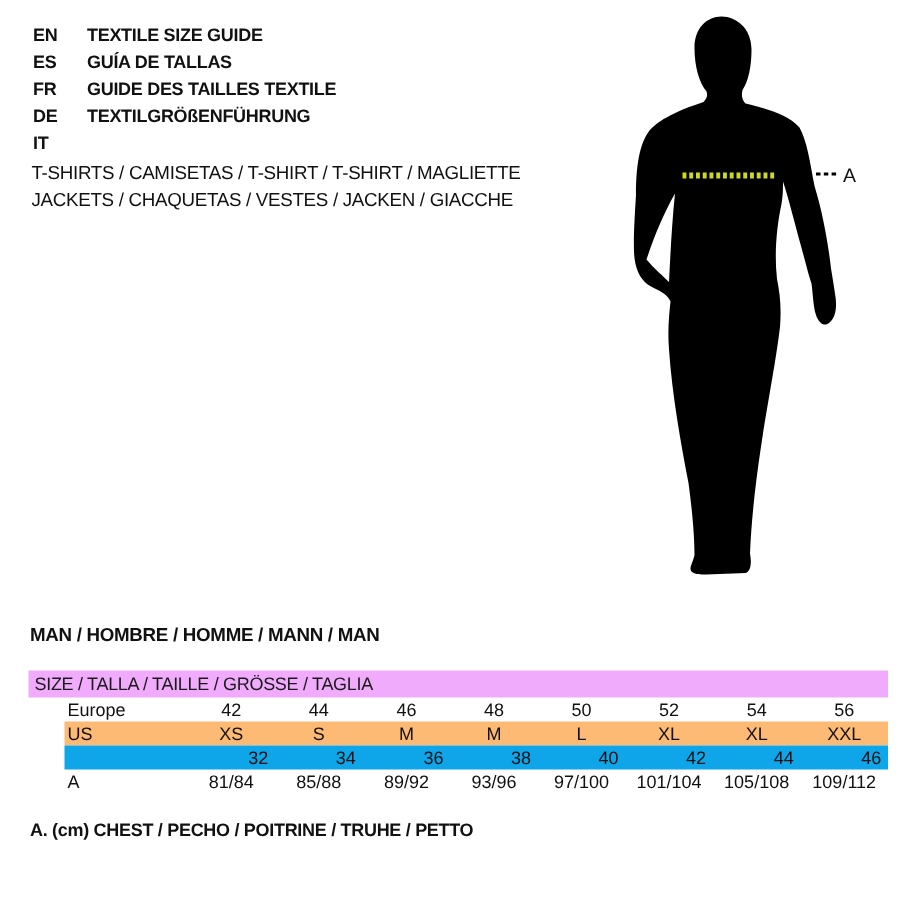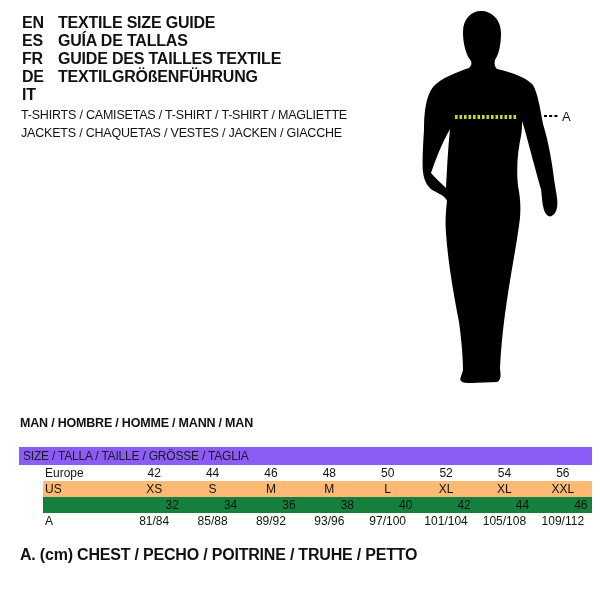--- a/index.html
+++ b/index.html
@@ -2,39 +2,39 @@
 <html><head>
 <meta charset="utf-8">
 <style>
   html,body{margin:0;padding:0;background:#fff;}
   .page{
     position:relative;width:600px;height:600px;background:#ffffff;overflow:hidden;
     font-family:"Liberation Sans", sans-serif;color:#111;
   }
   
   .lang-block{position:absolute;left:22px;top:14px;}
-  .lang-row{display:flex;line-height:18px;font-size:16px;font-weight:bold;letter-spacing:-0.2px;}
+  .lang-row{display:flex;line-height:18px;font-size:12px;font-weight:bold;letter-spacing:-0.2px;}
   .lang-code{width:36px;flex:0 0 36px;}
   .lang-label{white-space:nowrap;}
   
   .category-block{position:absolute;left:21px;top:106px;font-size:12.5px;font-weight:normal;line-height:18px;letter-spacing:-0.2px;white-space:nowrap;}
   
   .figure-wrap{position:absolute;left:370px;top:0;width:230px;height:400px;}
   .figure-wrap svg{display:block;}
   .measure-label{font-family:"Liberation Sans", sans-serif;font-size:13px;fill:#111;}
   
   .section-title{position:absolute;left:20px;top:416px;font-size:12.5px;font-weight:bold;letter-spacing:-0.2px;white-space:nowrap;}
   
   .size-table{position:absolute;left:19px;top:447px;width:573px;font-size:12px;}
   .thead{height:18px;line-height:18px;padding-left:4px;letter-spacing:-0.2px;color:#1a1a1a;}
   .trow{display:flex;height:16px;line-height:16px;margin-left:24px;}
   .tlabel{flex:0 0 80px;padding-left:2px;text-align:left;}
   .tcell{flex:1 1 0;text-align:center;}
   
-  .footnote{position:absolute;left:20px;top:546px;font-size:16px;font-weight:bold;letter-spacing:-0.2px;white-space:nowrap;}
+  .footnote{position:absolute;left:20px;top:546px;font-size:12px;font-weight:bold;letter-spacing:-0.2px;white-space:nowrap;}
 </style>
 </head>
 <body>
 
 <div class="page">
 
   <div class="lang-block">
       <div class="lang-row">
         <span class="lang-code">EN</span>
         <span class="lang-label">TEXTILE SIZE GUIDE</span>
@@ -101,21 +101,21 @@
         M80,129 C78,148 77,168 76,188 C72,184 66,179 61,173 C66,158 72,143 80,129 Z"></path>
       <line x1="85" y1="117" x2="147" y2="117" stroke-width="4" stroke-dasharray="2.6,1.9" stroke="#ccd823"></line>
       <line x1="174" y1="116" x2="189" y2="116" stroke-width="2" stroke-dasharray="3,2.2" stroke="#000000"></line>
       <text class="measure-label" x="192" y="121">A</text>
     </svg>
   </div>
 
   <div class="section-title">MAN / HOMBRE / HOMME / MANN / MAN</div>
 
   <div class="size-table">
-    <div class="thead" style="background: #8b5cf6;">SIZE / TALLA / TAILLE / GRÖSSE / TAGLIA</div>
+    <div class="thead" style="background: #f0abfc;">SIZE / TALLA / TAILLE / GRÖSSE / TAGLIA</div>
     <div>
         <div class="trow">
           <div class="tlabel">Europe</div>
           <div class="tcell">42</div>
           <div class="tcell">44</div>
           <div class="tcell">46</div>
           <div class="tcell">48</div>
           <div class="tcell">50</div>
           <div class="tcell">52</div>
           <div class="tcell">54</div>
@@ -125,21 +125,21 @@
           <div class="tlabel">US</div>
           <div class="tcell">XS</div>
           <div class="tcell">S</div>
           <div class="tcell">M</div>
           <div class="tcell">M</div>
           <div class="tcell">L</div>
           <div class="tcell">XL</div>
           <div class="tcell">XL</div>
           <div class="tcell">XXL</div>
         </div>
-        <div class="trow" style="background: #15803d; gap: 36px;">
+        <div class="trow" style="background: #0ea5e9; gap: 36px;">
           <div class="tlabel"></div>
           <div class="tcell">32</div>
           <div class="tcell">34</div>
           <div class="tcell">36</div>
           <div class="tcell">38</div>
           <div class="tcell">40</div>
           <div class="tcell">42</div>
           <div class="tcell">44</div>
           <div class="tcell">46</div>
         </div>

